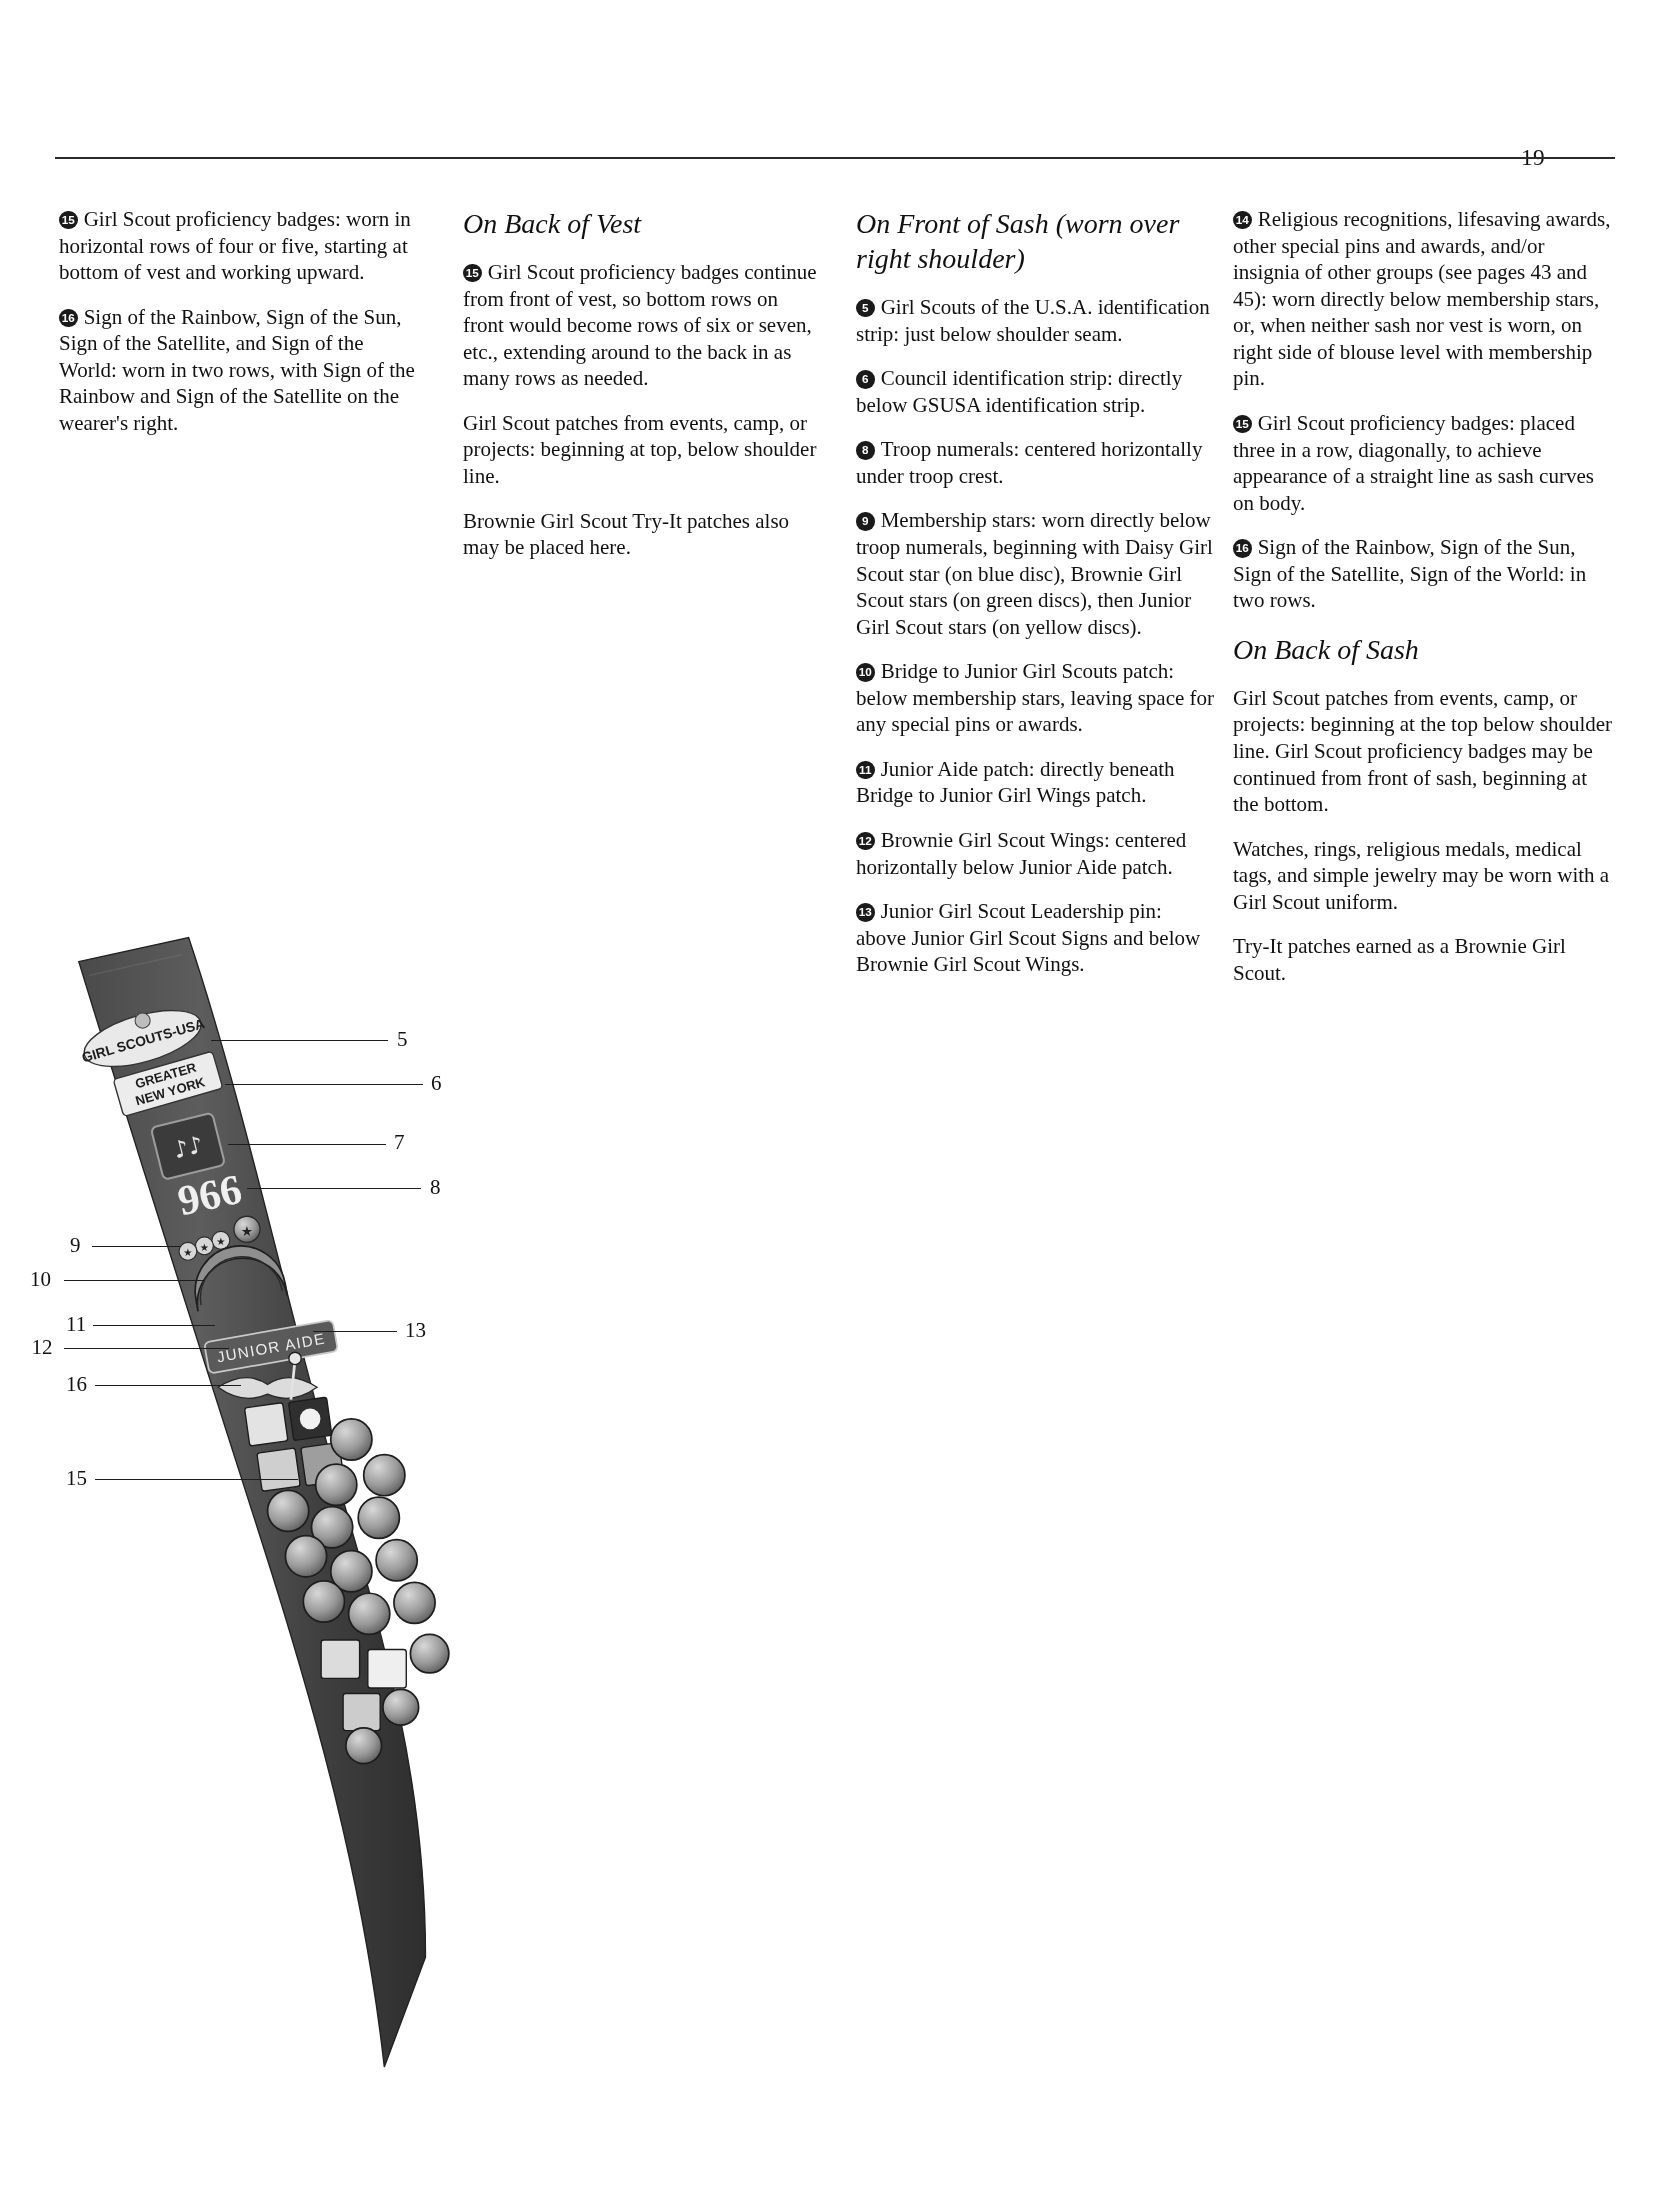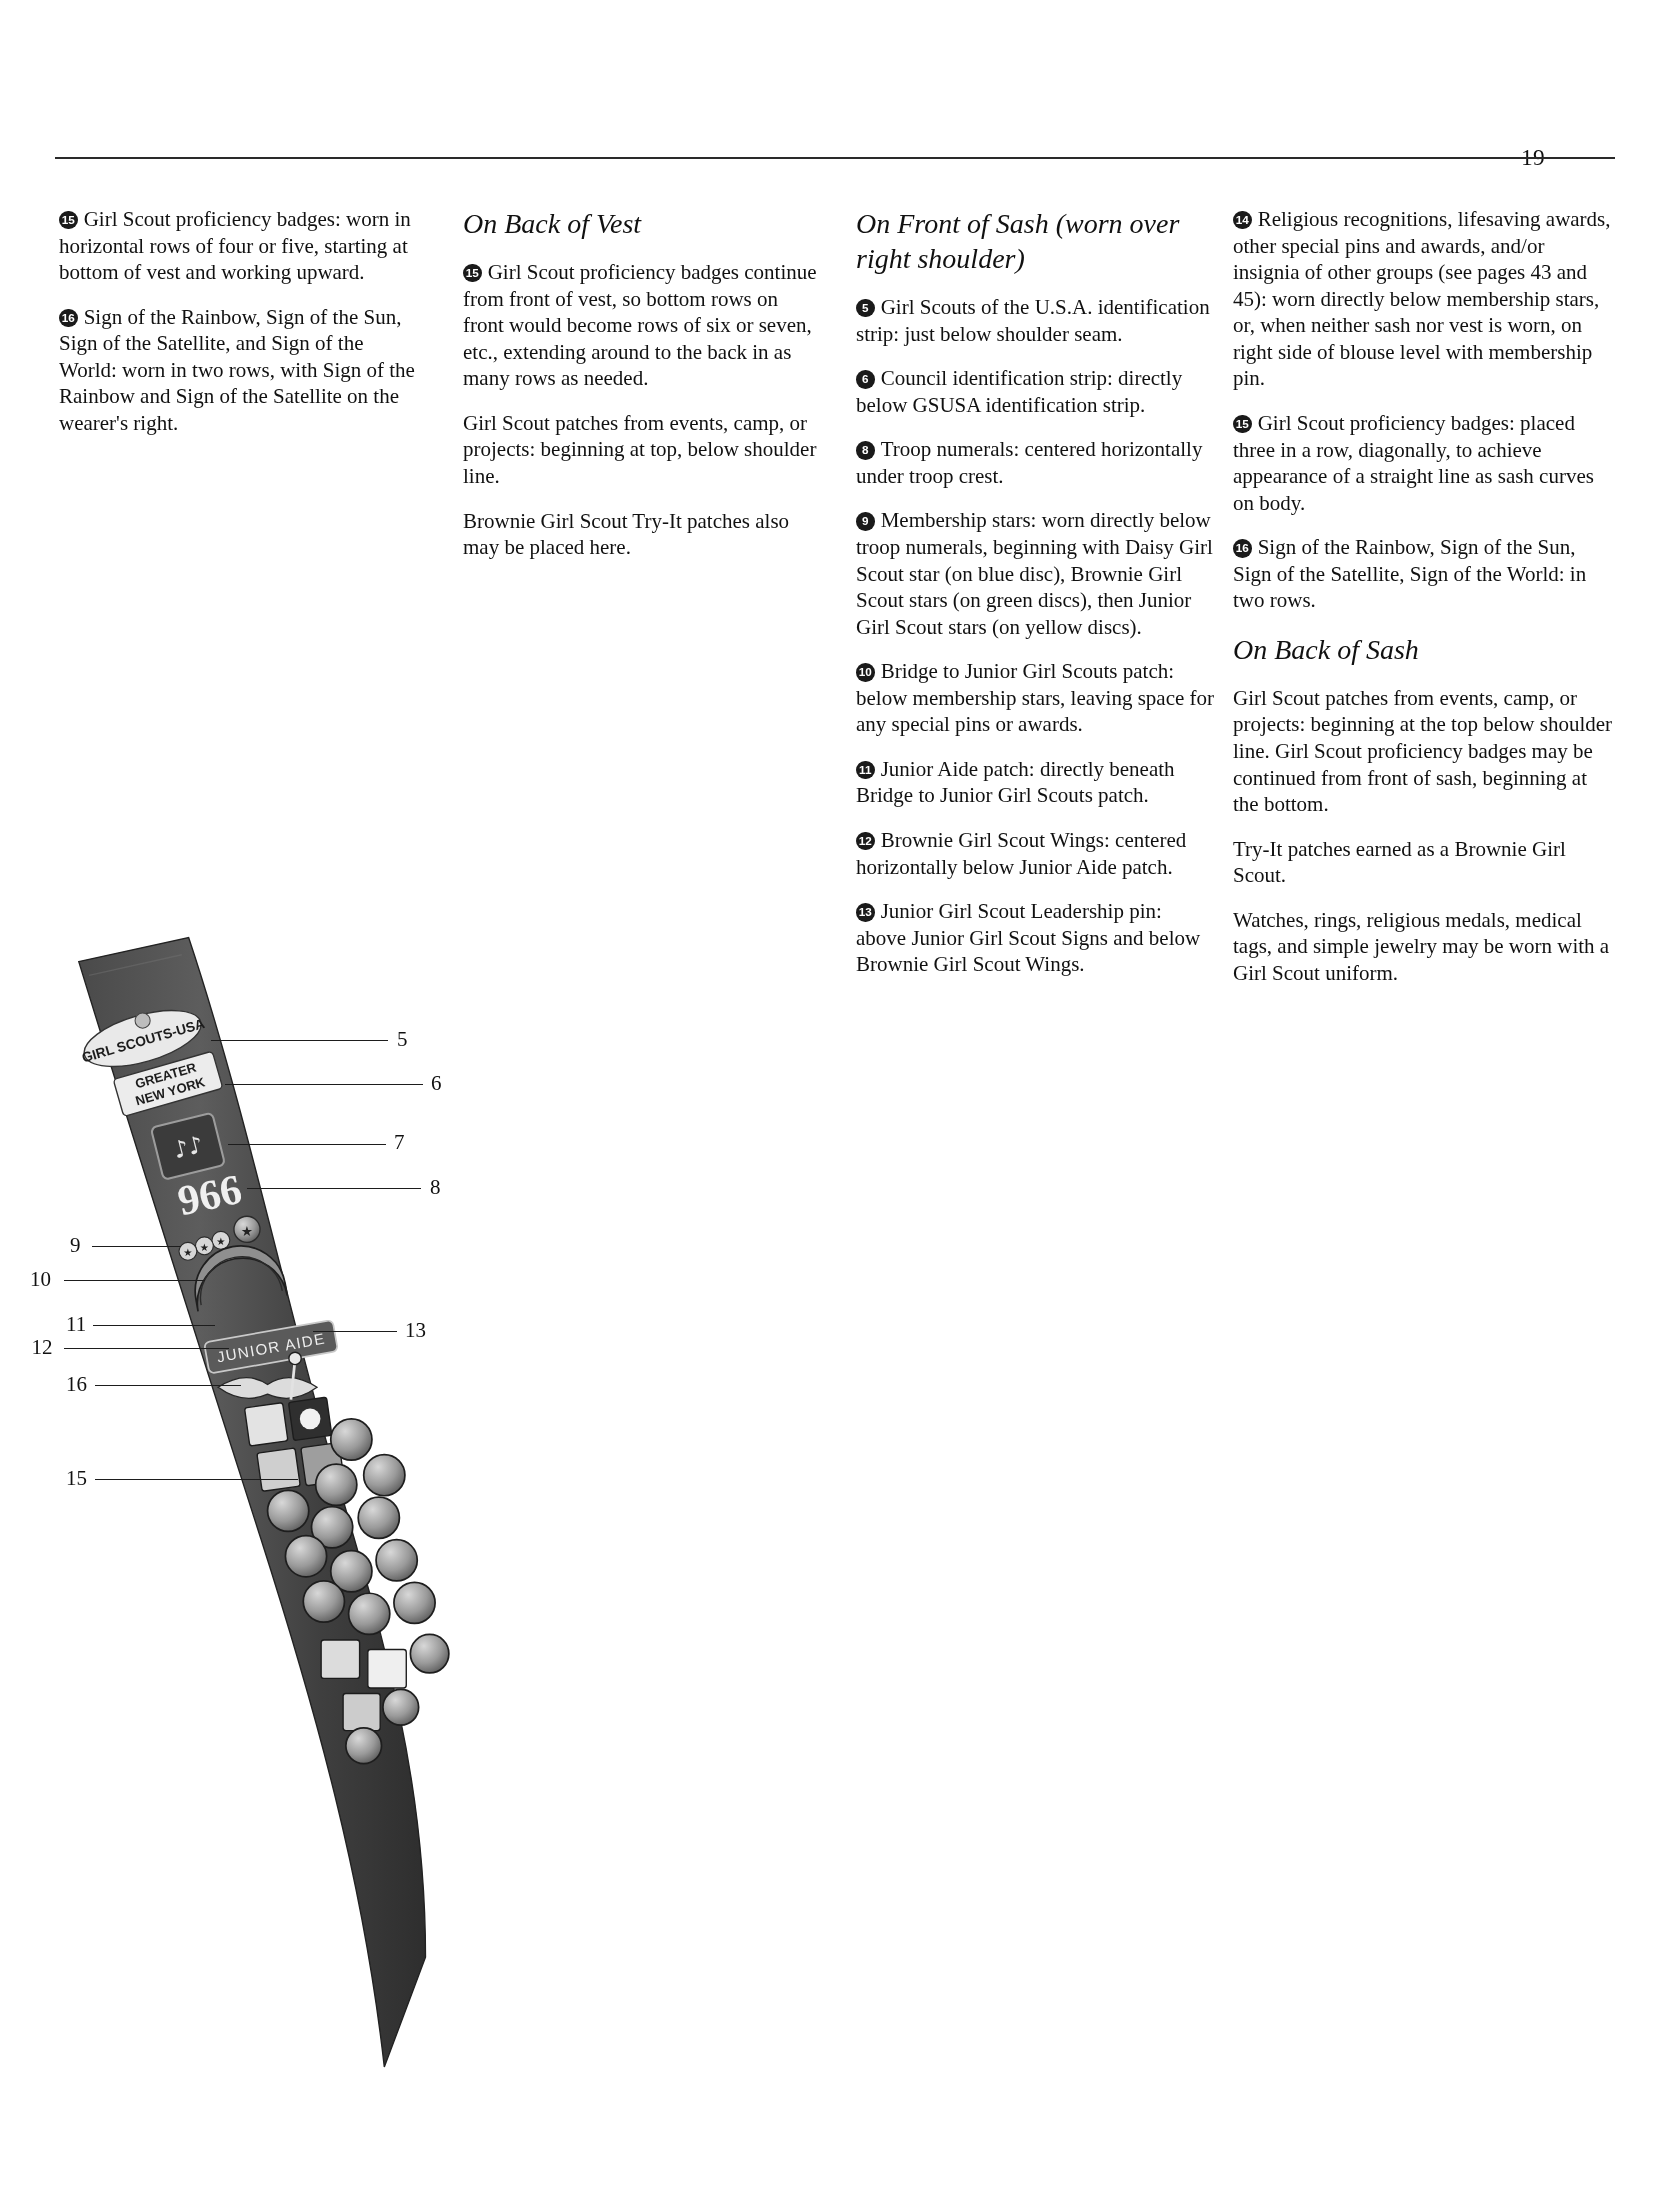--- a/index.html
+++ b/index.html
@@ -144,21 +144,21 @@
       <p>
         <span class="bullet-num">8</span><span>Troop numerals: centered horizontally under troop crest.</span>
       </p>
       <p>
         <span class="bullet-num">9</span><span>Membership stars: worn directly below troop numerals, beginning with Daisy Girl Scout star (on blue disc), Brownie Girl Scout stars (on green discs), then Junior Girl Scout stars (on yellow discs).</span>
       </p>
       <p>
         <span class="bullet-num">10</span><span>Bridge to Junior Girl Scouts patch: below membership stars, leaving space for any special pins or awards.</span>
       </p>
       <p>
-        <span class="bullet-num">11</span><span>Junior Aide patch: directly beneath Bridge to Junior Girl Scouts patch.</span>
+        <span class="bullet-num">11</span><span>Junior Aide patch: directly beneath Bridge to Junior Girl Wings patch.</span>
       </p>
       <p>
         <span class="bullet-num">12</span><span>Brownie Girl Scout Wings: centered horizontally below Junior Aide patch.</span>
       </p>
       <p>
         <span class="bullet-num">13</span><span>Junior Girl Scout Leadership pin: above Junior Girl Scout Signs and below Brownie Girl Scout Wings.</span>
       </p>
     </div>
 
     <div class="col col4">
@@ -166,22 +166,22 @@
         <span class="bullet-num">14</span><span>Religious recognitions, lifesaving awards, other special pins and awards, and/or insignia of other groups (see pages 43 and 45): worn directly below membership stars, or, when neither sash nor vest is worn, on right side of blouse level with membership pin.</span>
       </p>
       <p>
         <span class="bullet-num">15</span><span>Girl Scout proficiency badges: placed three in a row, diagonally, to achieve appearance of a straight line as sash curves on body.</span>
       </p>
       <p>
         <span class="bullet-num">16</span><span>Sign of the Rainbow, Sign of the Sun, Sign of the Satellite, Sign of the World: in two rows.</span>
       </p>
       <p class="subhead subhead-spaced">On Back of Sash</p>
       <p>Girl Scout patches from events, camp, or projects: beginning at the top below shoulder line. Girl Scout proficiency badges may be continued from front of sash, beginning at the bottom.</p>
+      <p>Watches, rings, religious medals, medical tags, and simple jewelry may be worn with a Girl Scout uniform.</p>
       <p>Try-It patches earned as a Brownie Girl Scout.</p>
-      <p>Watches, rings, religious medals, medical tags, and simple jewelry may be worn with a Girl Scout uniform.</p>
     </div>
 
   </div>
 
   <div class="illus">
     <svg width="769" height="1236" viewBox="0 0 1120 1800">
       <defs>
         <linearGradient id="sashGrad" x1="0" y1="0" x2="1" y2="0">
           <stop offset="0%" stop-color="#4a4a4a"></stop>
           <stop offset="35%" stop-color="#5d5d5d"></stop>

